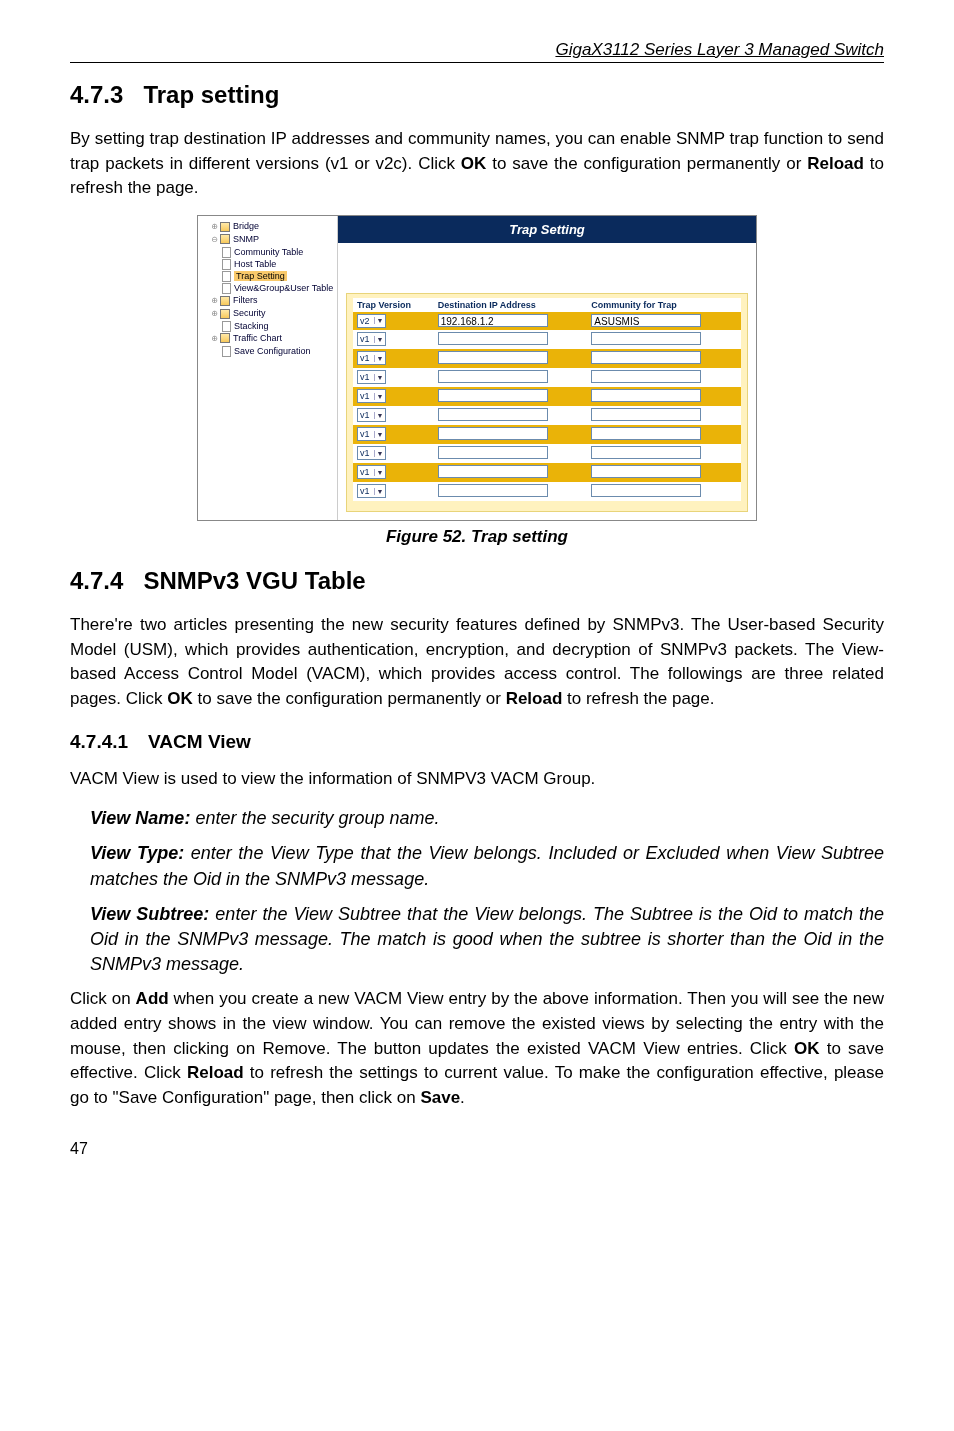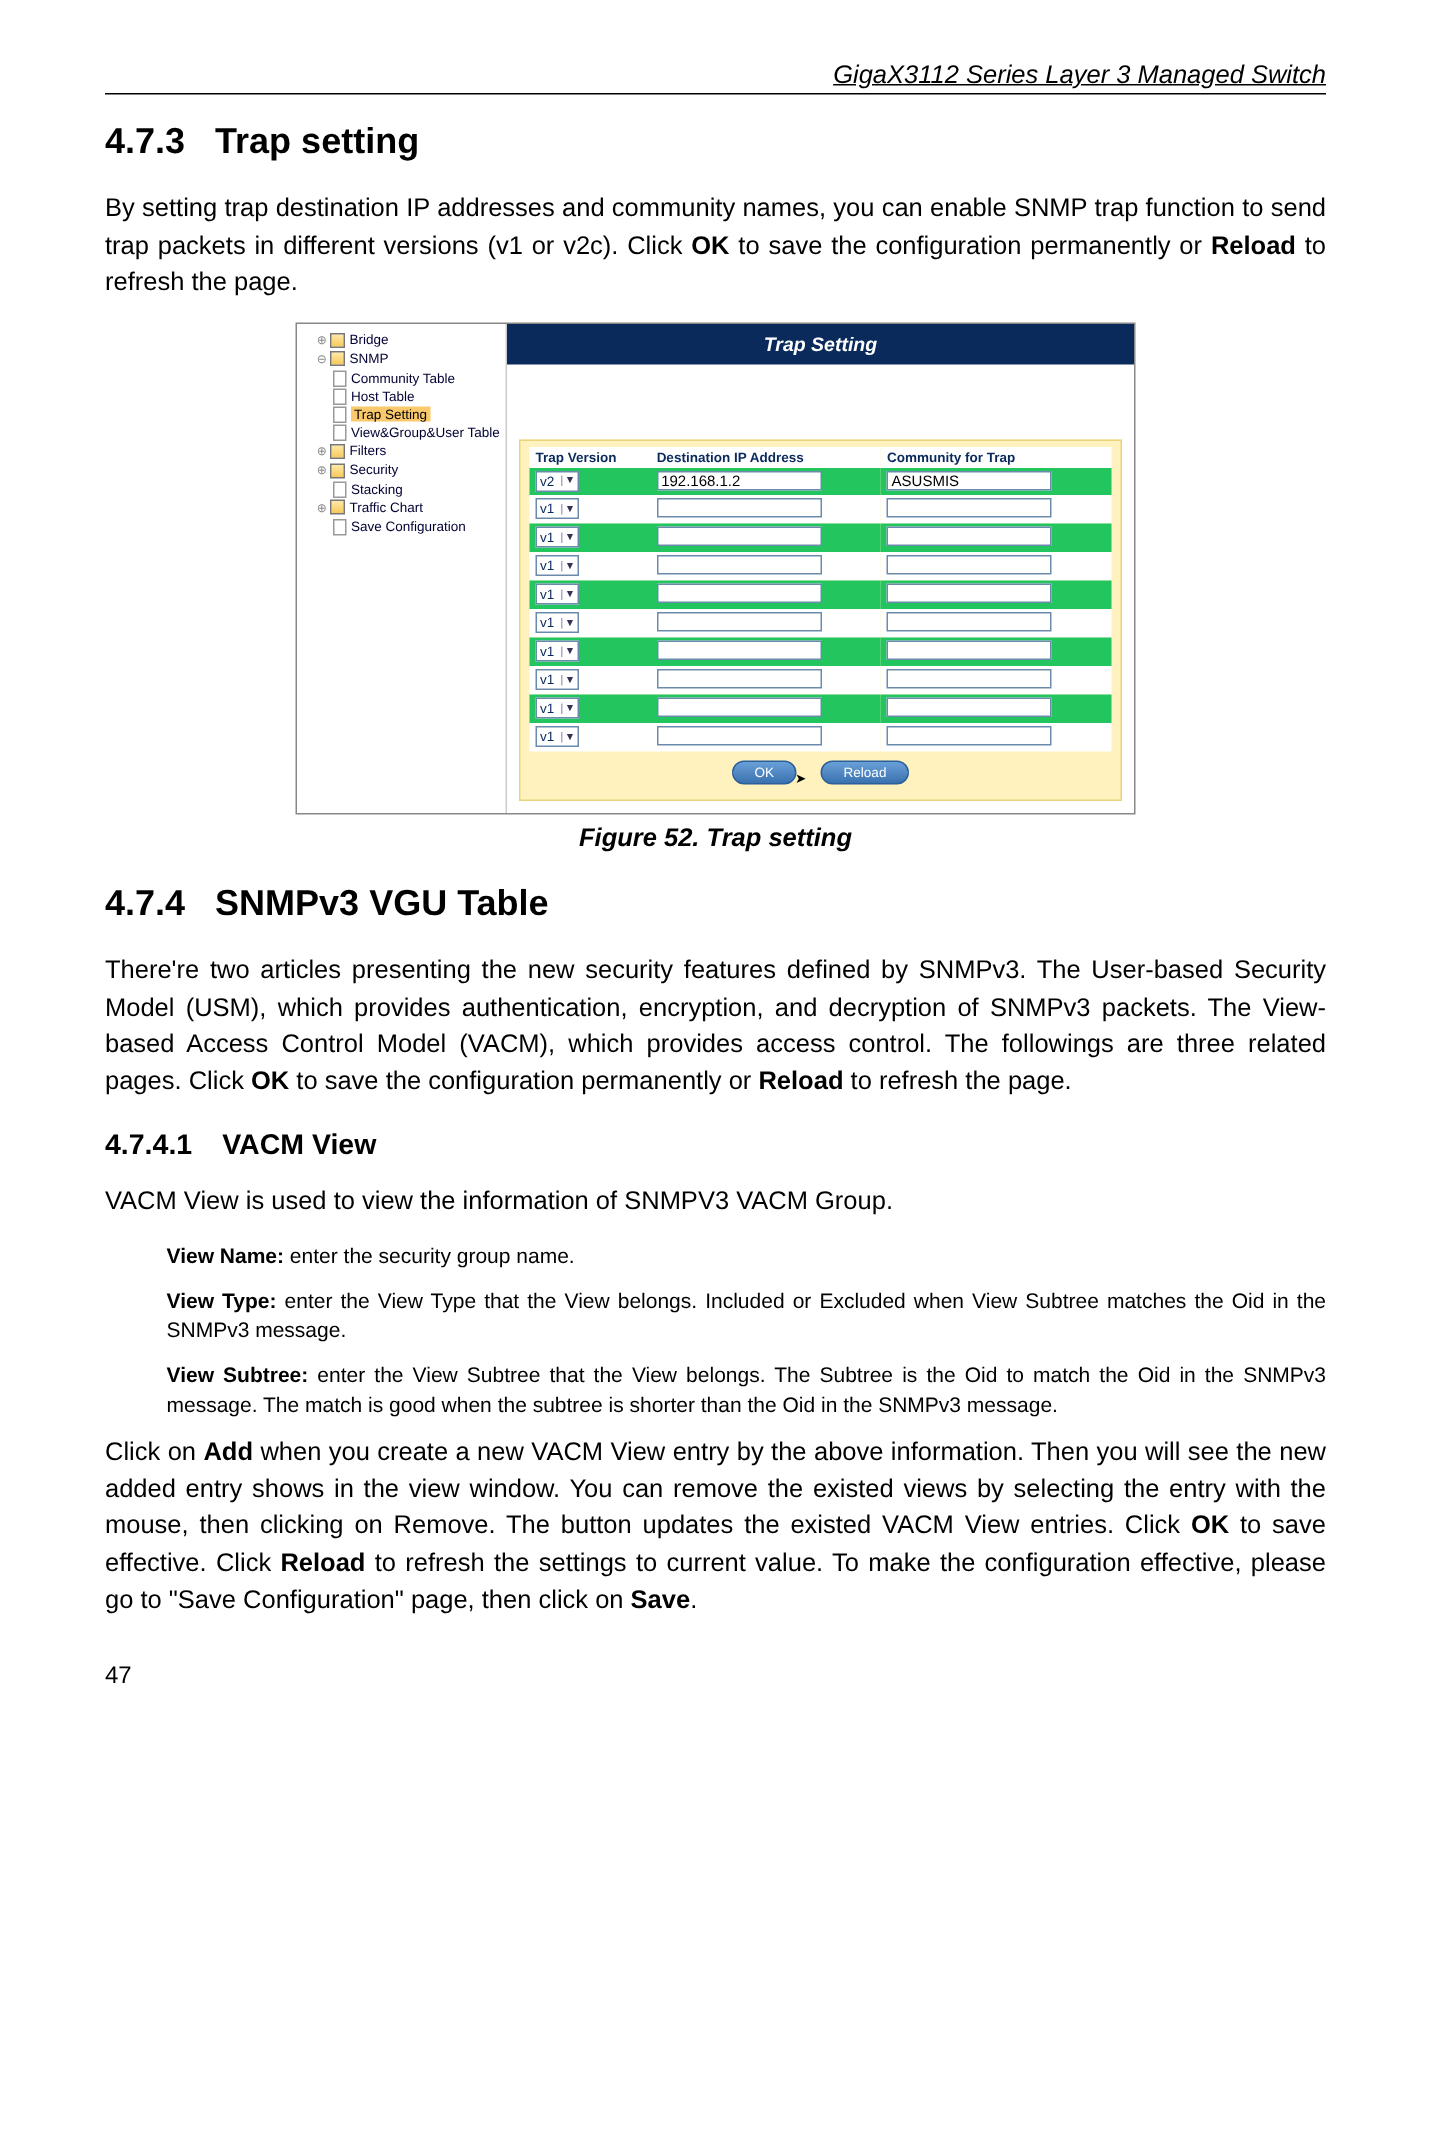--- a/index.html
+++ b/index.html
@@ -39,26 +39,27 @@
     font-size: 17px;
     margin: 6px 0 20px 0;
   }
   h3.sub {
     font-size: 19px;
     font-weight: bold;
     margin: 20px 0 14px 0;
   }
   h3.sub .num { display: inline-block; margin-right: 20px; }
   .indent {
-    margin-left: 41px;
+    margin-left: 20px;
     margin-right: 0;
-    font-size: 14px;
+    font-size: 18px;
     line-height: 1.4;
     text-align: justify;
     margin-bottom: 10px;
+    font-style: italic;
   }
   .pagefoot {
     text-align: left;
     font-size: 16px;
     margin-top: 30px;
   }
 
   
   .shot {
     width: 560px;
@@ -128,21 +129,21 @@
   }
   table.trap th {
     text-align: left;
     font-weight: bold;
     padding: 2px 4px;
     color: #0a2a5c;
     background: #b9daf4;
   }
   table.trap td {
     padding: 2px 4px;
-    background: #22c55e;
+    background: #eab308;
   }
   table.trap tr.alt td, table.trap tr.alt th { background: #ffffff; }
   .sel-box {
     border: 1px solid #6b8bad;
     background: #fff;
     padding: 0 2px;
     font-size: 9px;
     display: inline-flex;
     align-items: center;
     height: 14px;
@@ -296,24 +297,20 @@
             <tr class="alt">
               <td><span class="sel-box">
                   <span>v1</span>
                   <span class="arrow">▼</span>
                 </span></td>
               <td><span class="txt"></span></td>
               <td><span class="txt"></span></td>
             </tr>
           </tbody>
       </table>
-      <div class="btnrow">
-        <span class="btn">OK</span><span class="cursor">➤</span>
-        <span class="btn">Reload</span>
-      </div>
     </div>
   </div>
 </div>
 
 <div class="figcap">Figure 52. Trap setting</div>
 
 <h2 class="section">
   <span class="num">4.7.4</span><span>SNMPv3 VGU Table</span>
 </h2>
 

